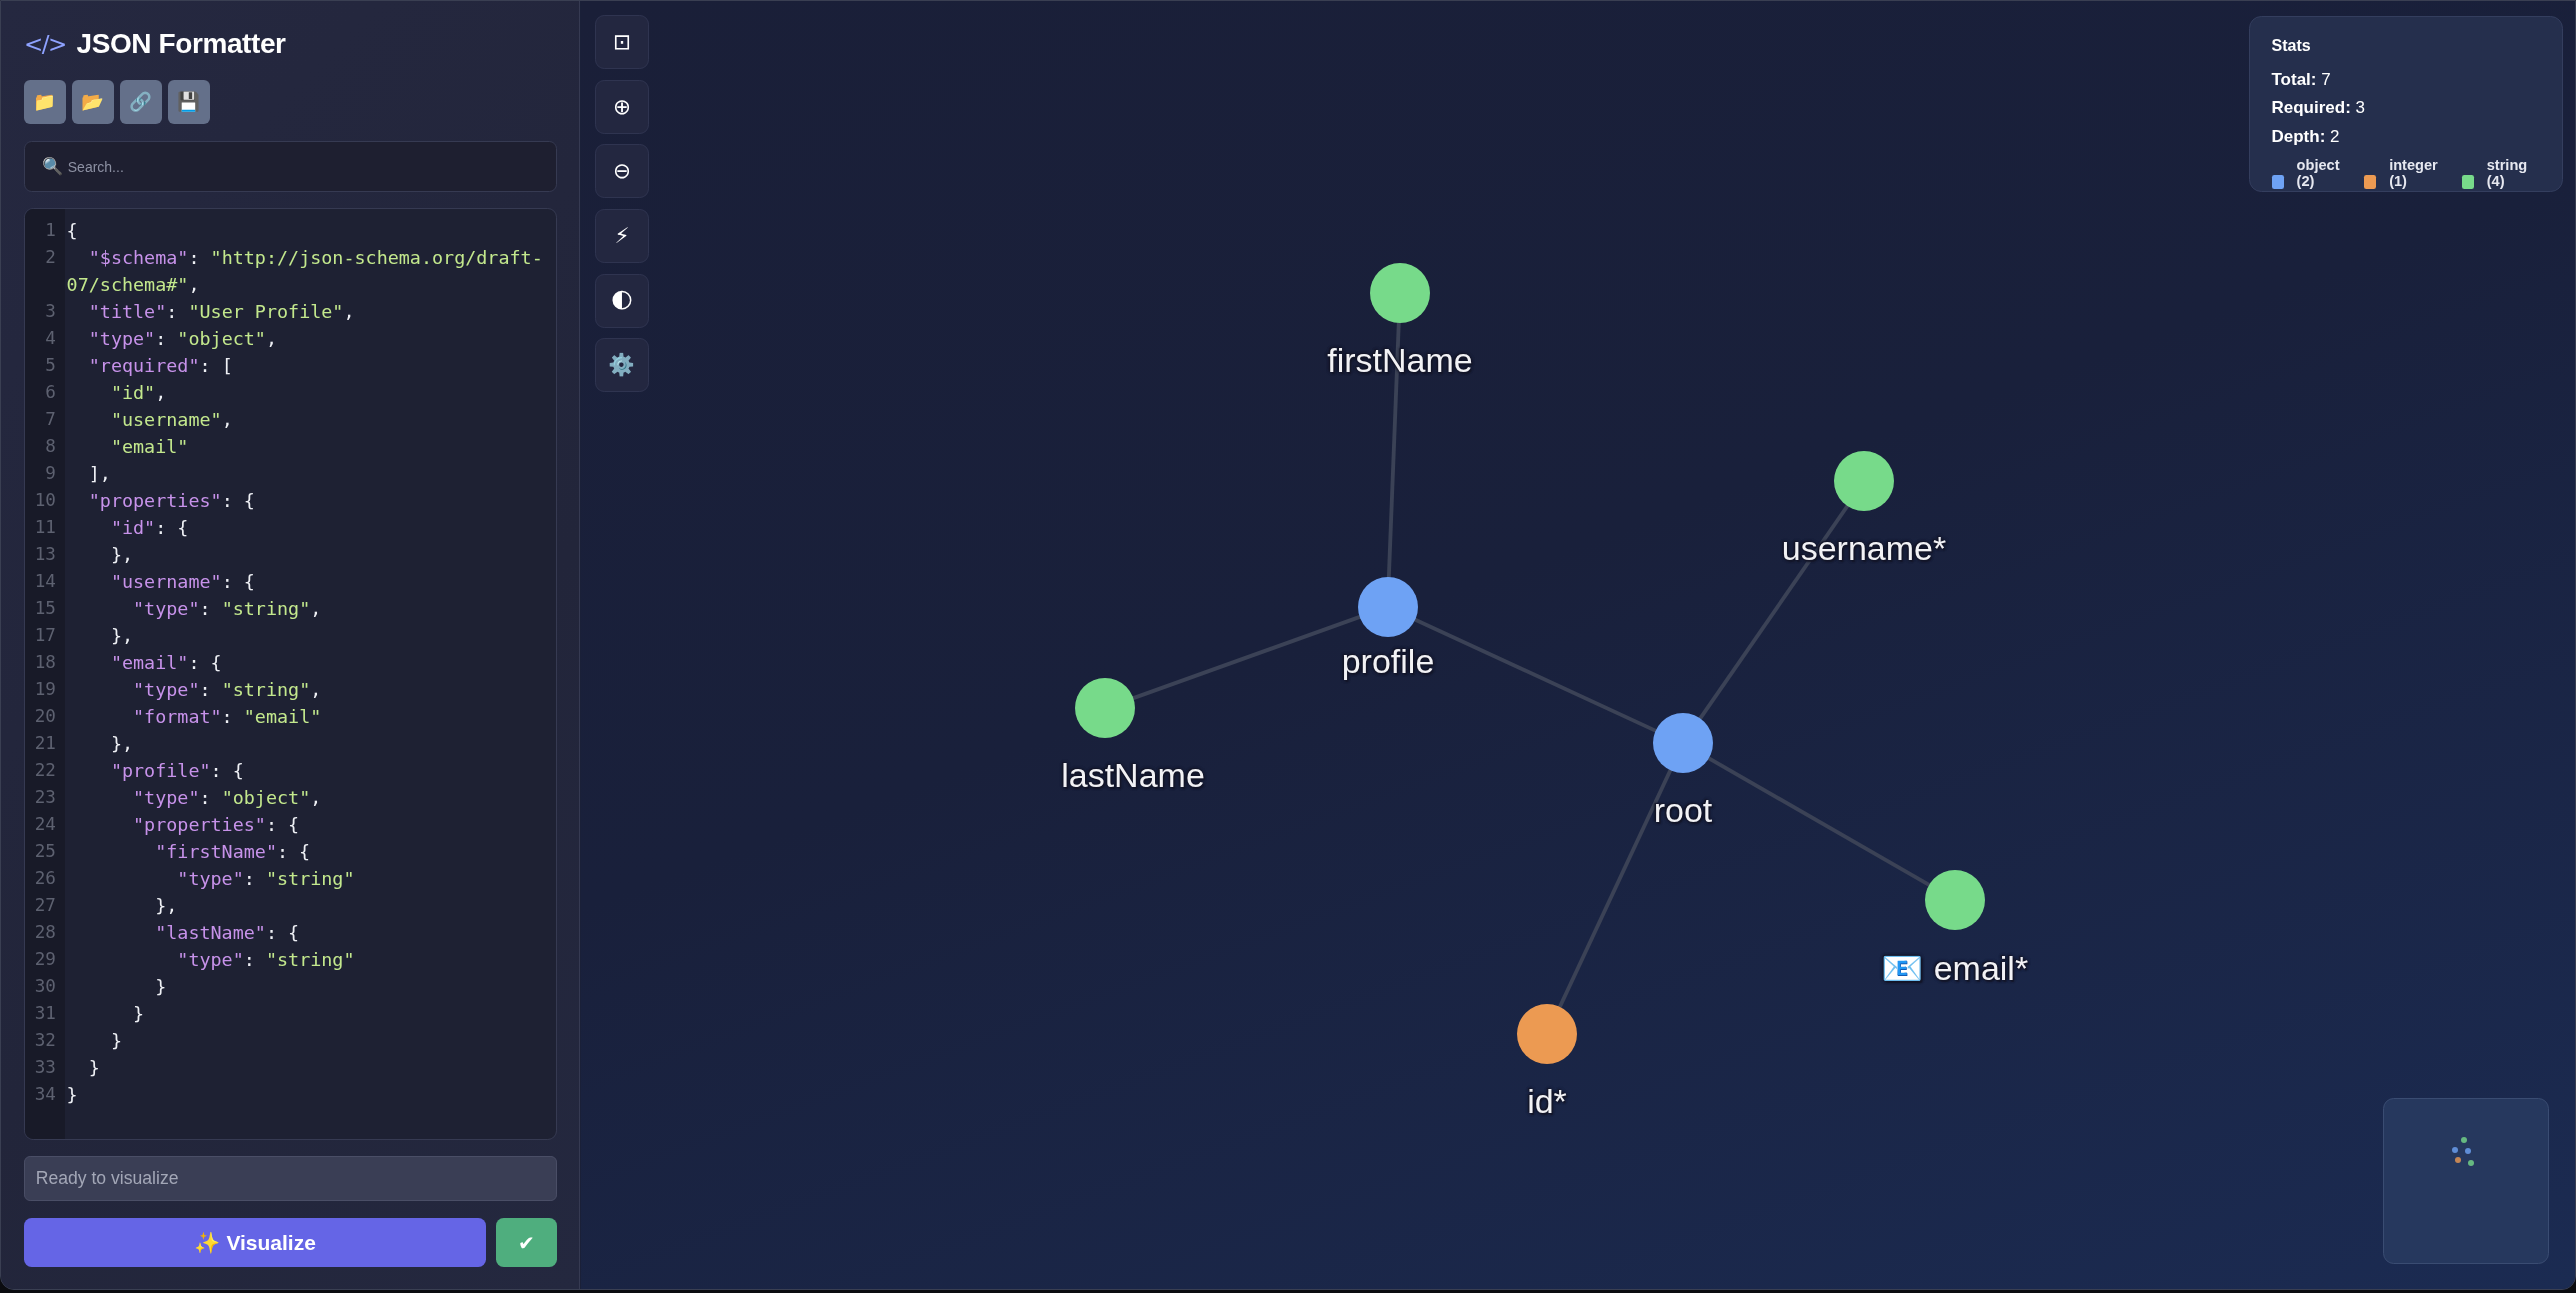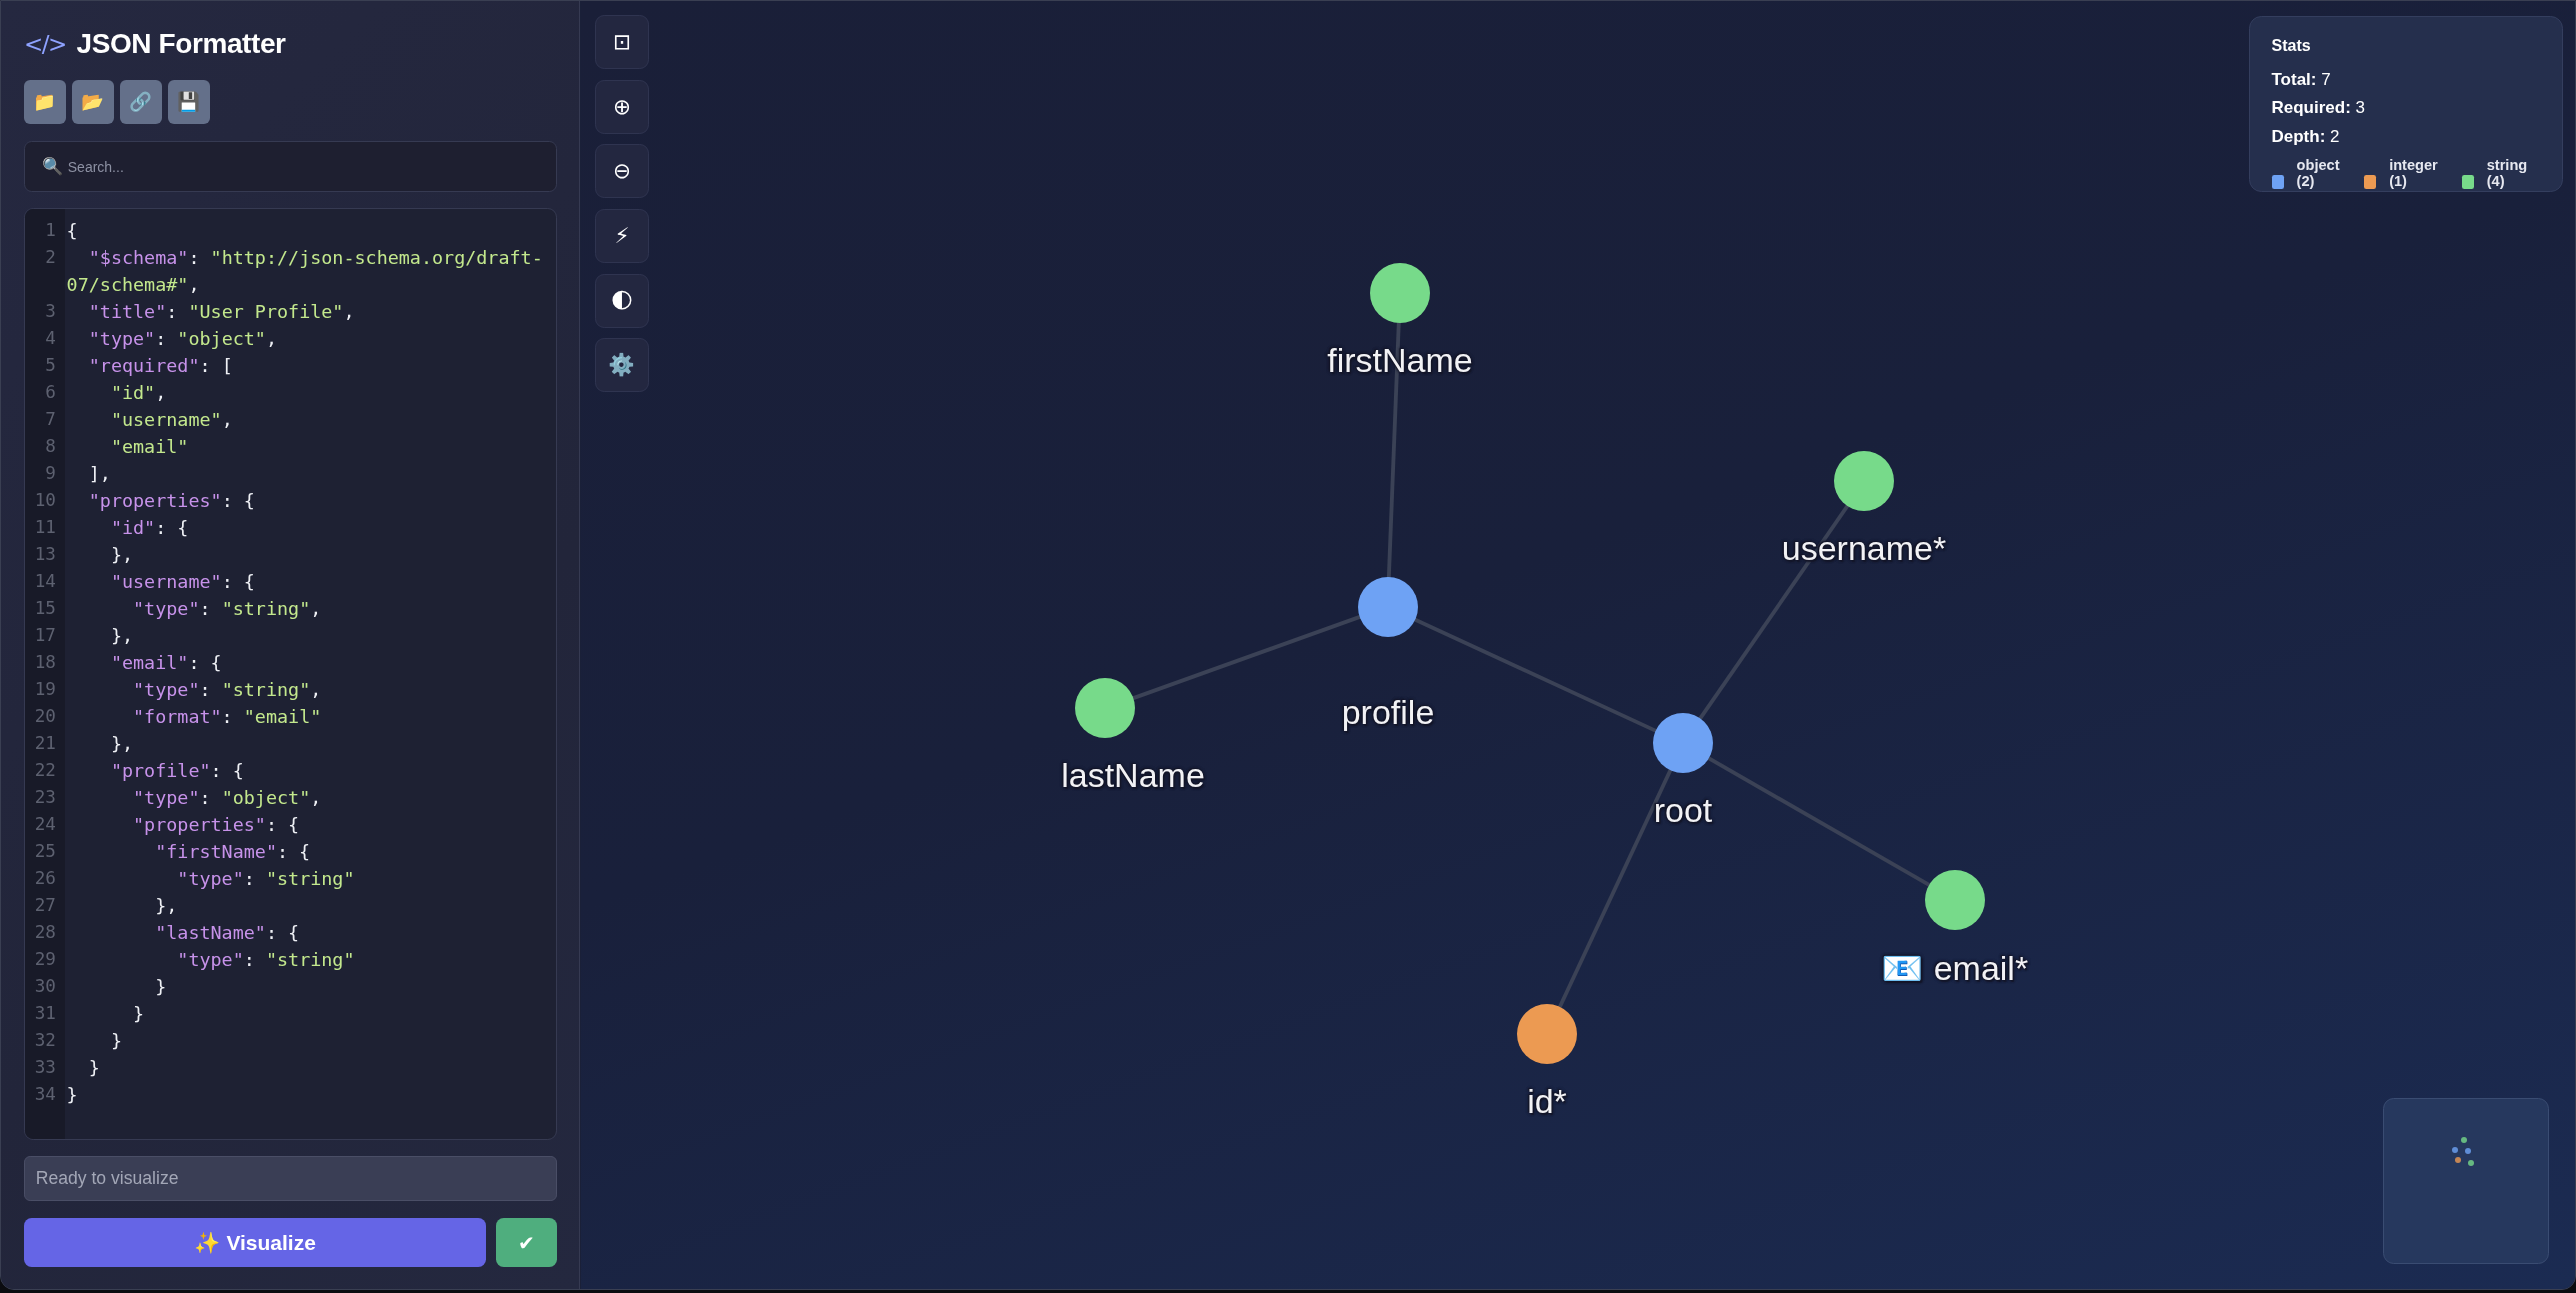--- a/index.html
+++ b/index.html
@@ -213,21 +213,21 @@
       </div>
       <div class="vbtn">
         <span>⚙️</span>
       </div>
     </div>
 
     <div id="nodes">
         <div class="node" style="left: 1102px; top: 742px; width: 60px; height: 60px; background: rgb(110, 162, 244);"></div>
         <div class="node-label" style="left: 1102px; top: 790px;">root</div>
         <div class="node" style="left: 807px; top: 606px; width: 60px; height: 60px; background: rgb(110, 162, 244);"></div>
-        <div class="node-label" style="left: 807px; top: 692px;">profile</div>
+        <div class="node-label" style="left: 807px; top: 641px;">profile</div>
         <div class="node" style="left: 819px; top: 292px; width: 60px; height: 60px; background: rgb(119, 218, 138);"></div>
         <div class="node-label" style="left: 819px; top: 340px;">firstName</div>
         <div class="node" style="left: 524px; top: 707px; width: 60px; height: 60px; background: rgb(119, 218, 138);"></div>
         <div class="node-label" style="left: 552px; top: 755px;">lastName</div>
         <div class="node" style="left: 1283px; top: 480px; width: 60px; height: 60px; background: rgb(119, 218, 138);"></div>
         <div class="node-label" style="left: 1283px; top: 528px;">username*</div>
         <div class="node" style="left: 1374px; top: 899px; width: 60px; height: 60px; background: rgb(119, 218, 138);"></div>
         <div class="node-label" style="left: 1374px; top: 947px;">📧 email*</div>
         <div class="node" style="left: 966px; top: 1033px; width: 60px; height: 60px; background: rgb(236, 154, 82);"></div>
         <div class="node-label" style="left: 966px; top: 1081px;">id*</div>

